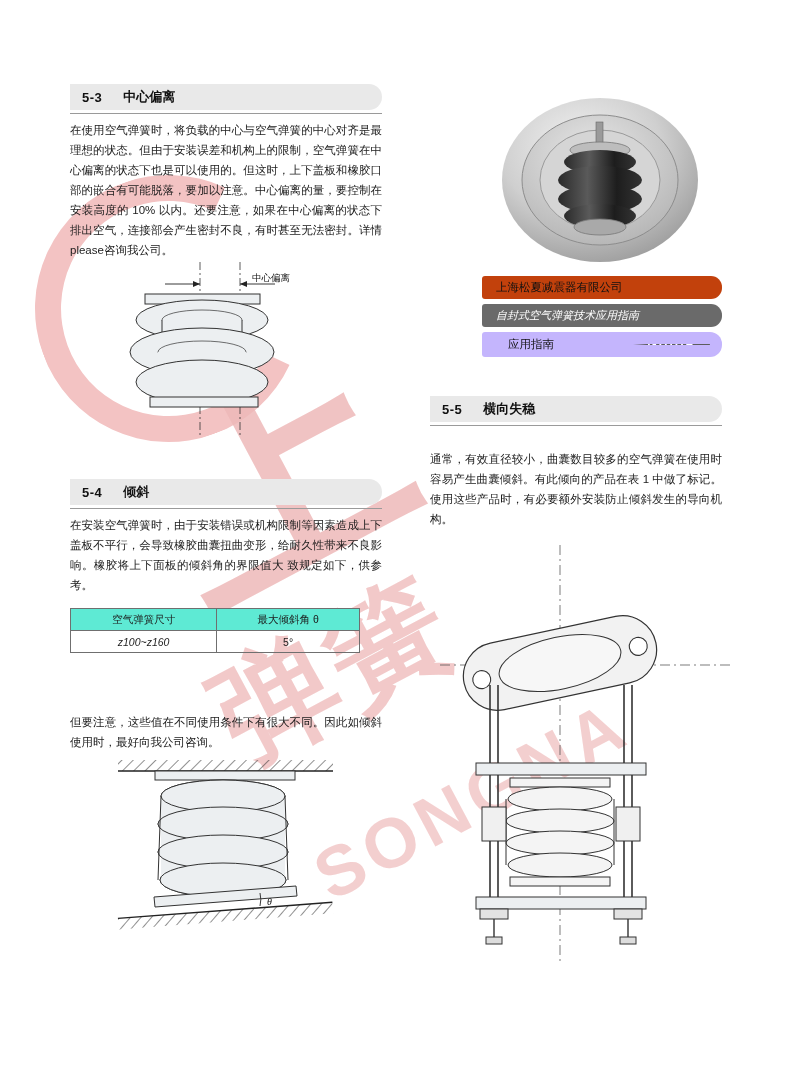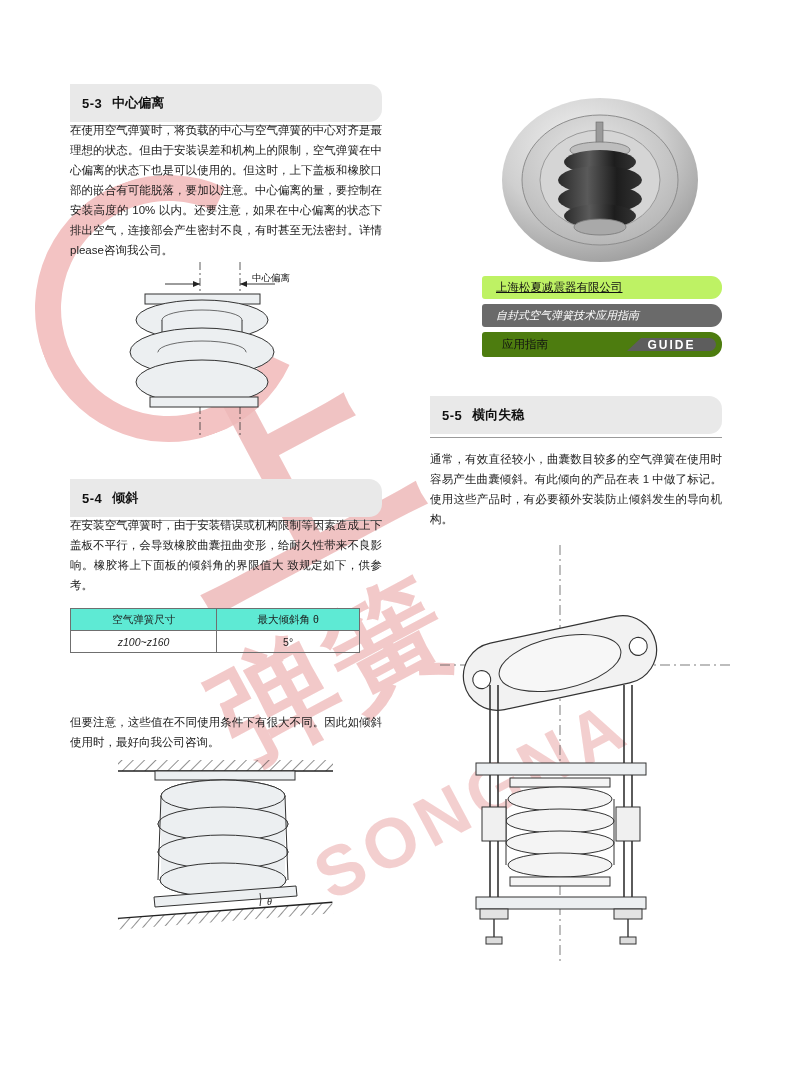--- a/index.html
+++ b/index.html
@@ -66,27 +66,28 @@
     border-radius: 50%;
     border-right-color: transparent;
     transform: rotate(-20deg);
   }
 
   .content { position: relative; z-index: 2; }
 
   
   .heading {
     position: absolute;
-    height: 38px;
+    height: 26px;
     background: #e9e9e9;
     border-radius: 0 13px 13px 0;
     display: flex;
     align-items: center;
     padding-left: 12px;
     box-sizing: border-box;
+    gap: 11px;
   }
   .heading .num {
     font-size: 13px;
     font-weight: bold;
     color: #111;
     letter-spacing: 0.5px;
   }
   .heading .ttl {
     font-size: 13px;
     font-weight: bold;
@@ -114,42 +115,41 @@
   
   .bar {
     position: absolute;
     height: 23px;
     display: flex;
     align-items: center;
     box-sizing: border-box;
   }
   .bar1 {
     left: 482px; top: 276px; width: 240px;
-    background: #bef264;
+    background: #c2410c;
     border-radius: 3px 11px 11px 3px;
     padding-left: 14px;
     font-size: 11.5px;
     color: #111;
-    text-decoration: underline;
   }
   .bar2 {
     left: 482px; top: 304px; width: 240px;
     background: #6a6a6a;
     border-radius: 3px 11px 11px 3px;
     padding-left: 14px;
     font-size: 11px;
     color: #ffffff;
     font-style: italic;
   }
   .bar3 {
     left: 482px; top: 332px; width: 240px;
     height: 25px;
-    background: #4d7c0f;
+    background: #c4b5fd;
     border-radius: 3px 12px 12px 3px;
-    padding: 6px;
+    padding: 12px;
     overflow: hidden;
   }
   .bar3 .lbl {
     flex: 0 0 125px;
     font-size: 11.5px;
     color: #111;
     padding-left: 14px;
   }
   .bar3 .guide {
     flex: 1;

